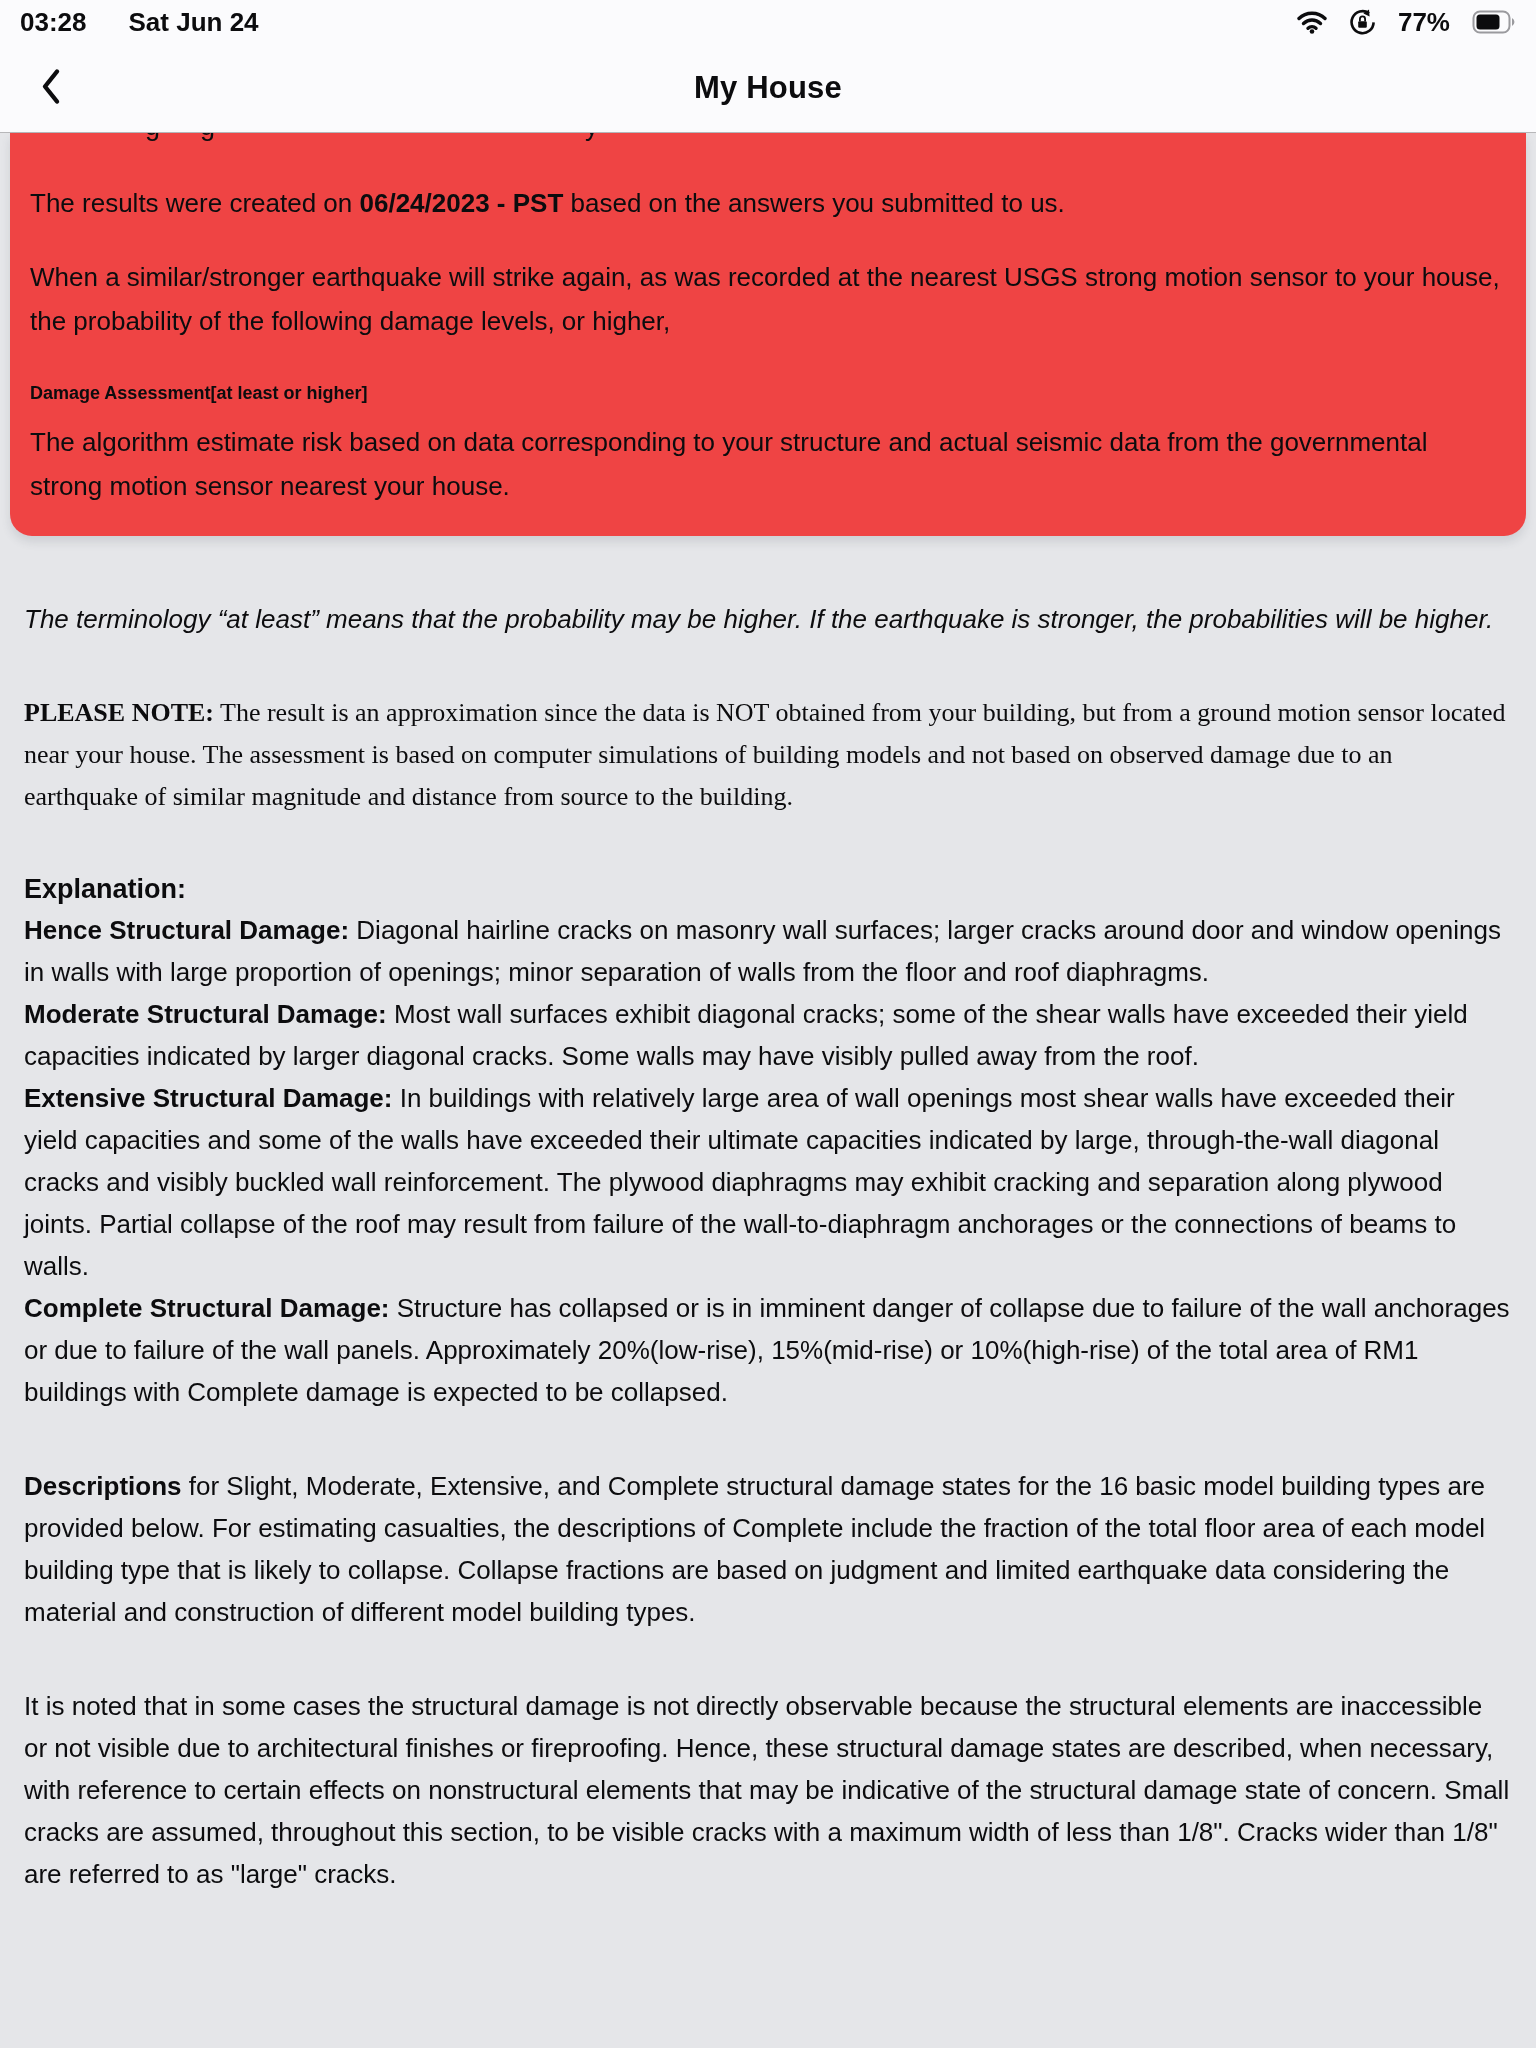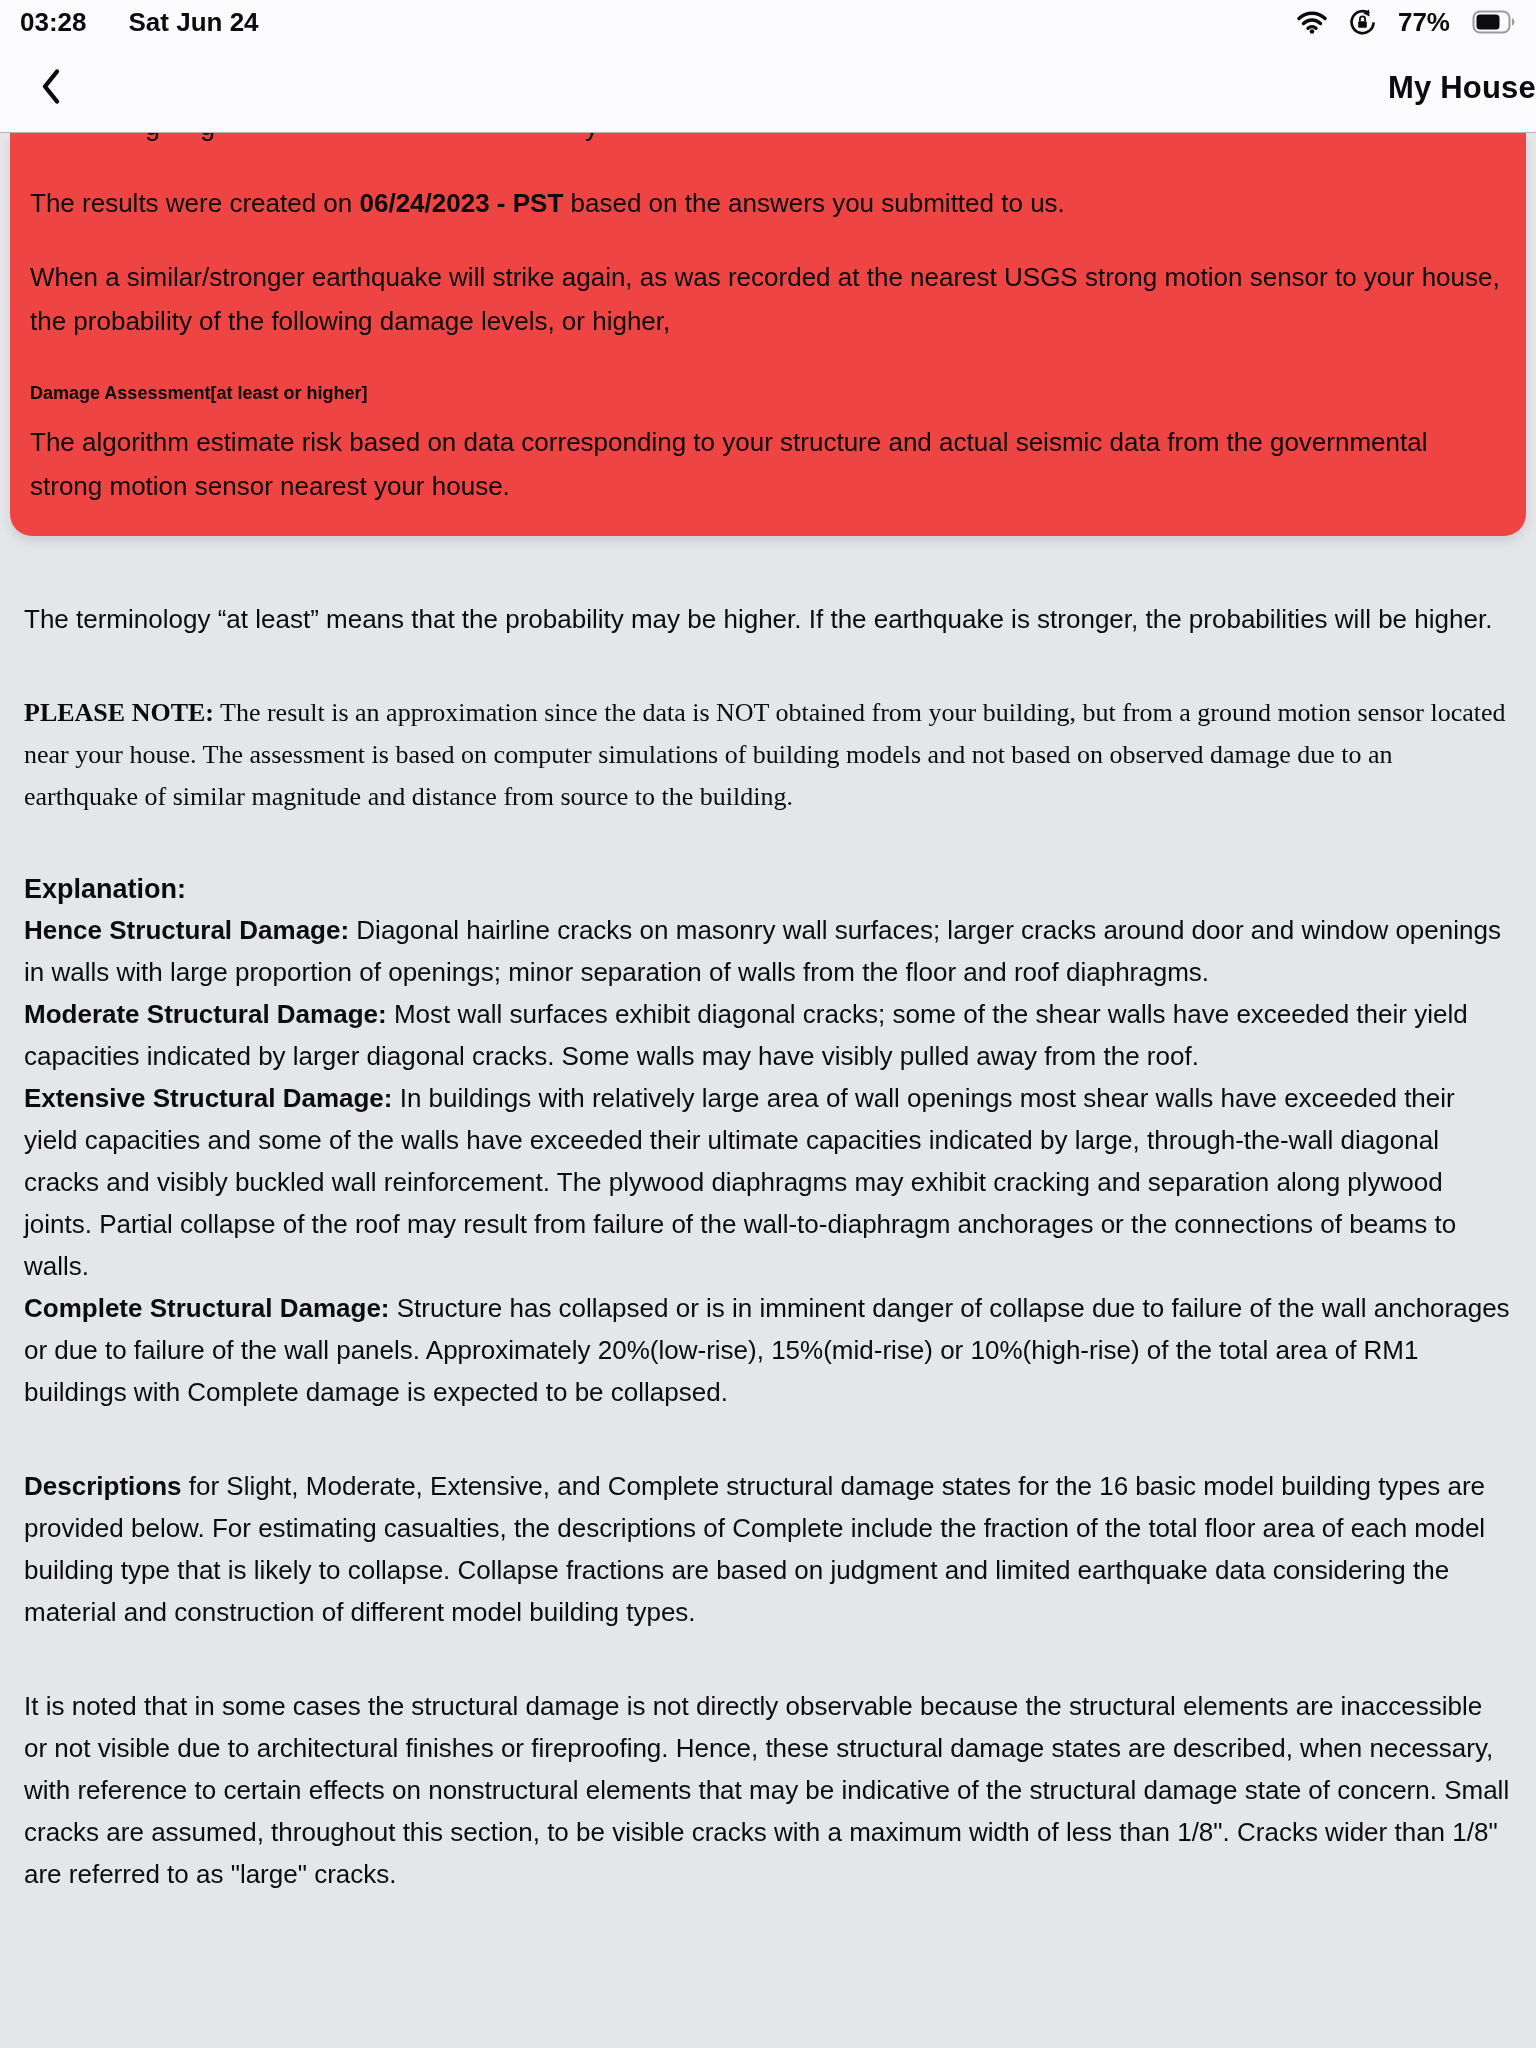--- a/index.html
+++ b/index.html
@@ -28,21 +28,21 @@
   .statusbar-right { display: flex; gap: 22px; align-items: center; font-weight: 600; justify-content: space-between; }
   .statusbar-right svg { display: block; }
   
   .navbar {
     height: 88px;
     background: #fbfbfd;
     border-bottom: 1px solid #b7b7b9;
     position: relative;
     display: flex;
     align-items: center;
-    justify-content: flex-end;
+    justify-content: center;
     box-sizing: content-box;
   }
   .back-button {
     position: absolute;
     left: 36px;
     top: 50%;
     transform: translateY(-50%);
     background: none;
     border: none;
     padding: 4px;
@@ -103,21 +103,21 @@
   
   .main-content {
     padding: 0 24px;
     box-sizing: border-box;
   }
   .main-content p {
     font-size: 26px;
     line-height: 42px;
     margin: 0;
   }
-  .terminology-para { margin-top: 62px !important; }
+  .terminology-para { margin-top: 62px !important; font-style: italic; }
   .please-note-para { margin-top: 52px !important; font-family: Liberation Serif, serif; }
   .explanation-heading {
     font-size: 27px;
     font-weight: 700;
     margin: 56px 0 4px 0;
   }
   .damage-state-para { margin: 0 !important; }
   .descriptions-para { margin-top: 52px !important; }
   .noted-para { margin-top: 52px !important; }
   b, strong { font-weight: 700; }

